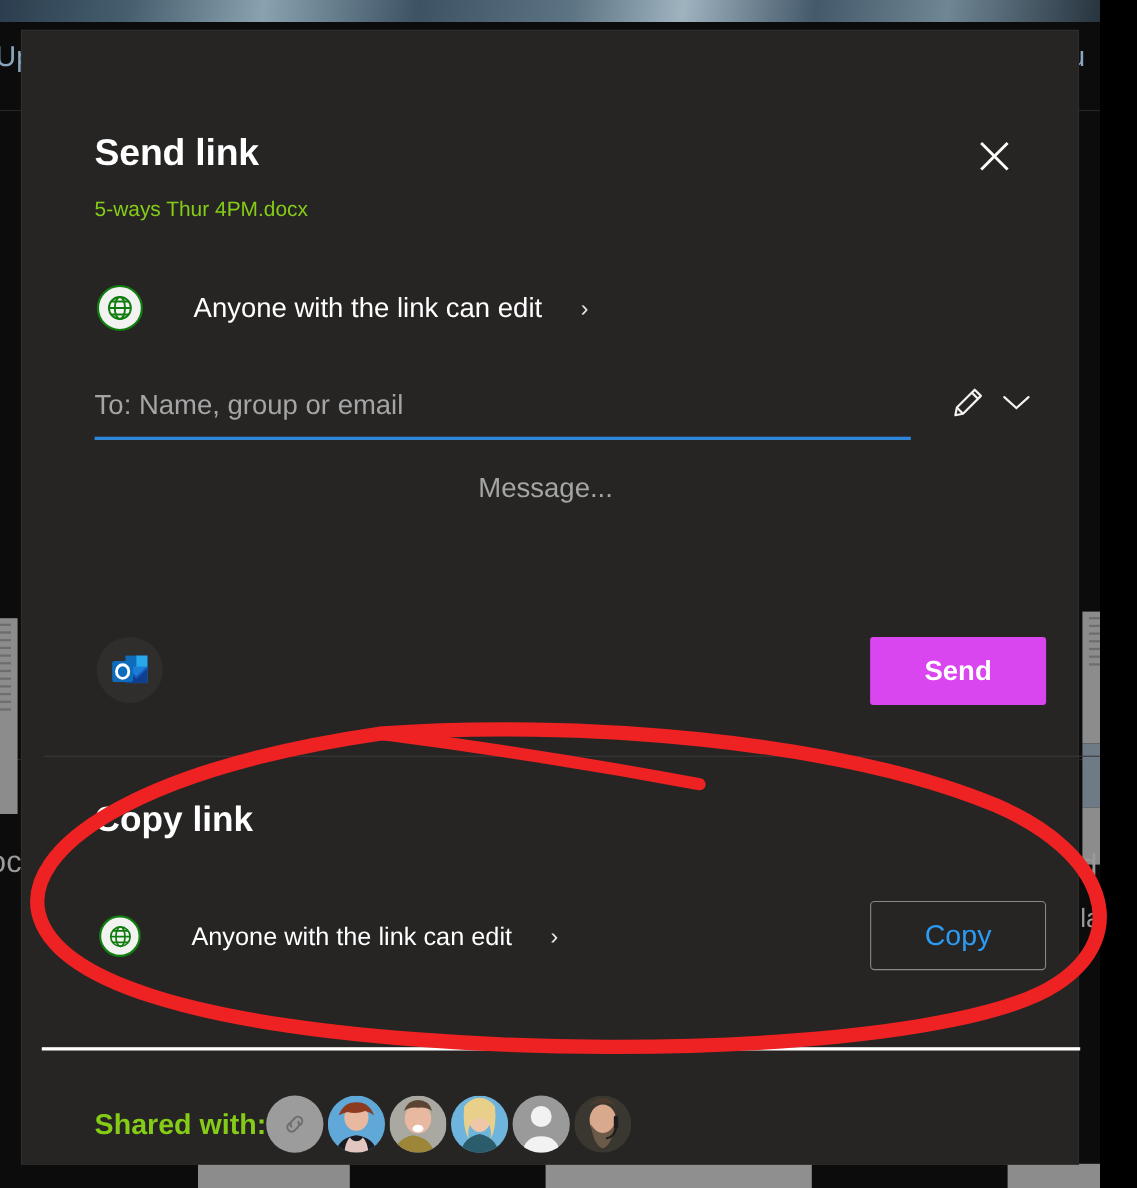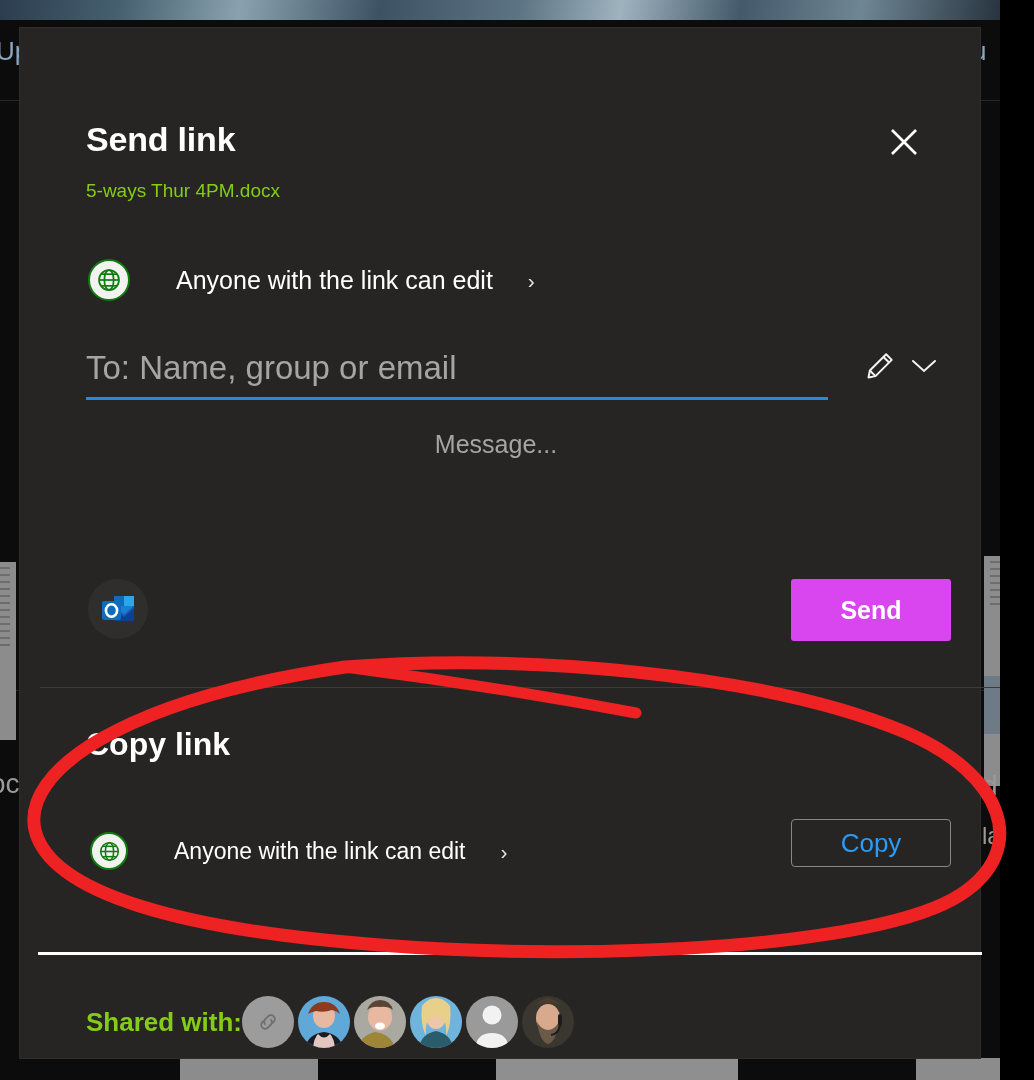--- a/index.html
+++ b/index.html
@@ -155,21 +155,21 @@
     position: absolute;
     left: 66px;
     top: 318px;
     width: 742px;
     height: 54px;
     border-bottom: 3px solid #2e86d8;
     box-sizing: border-box;
     cursor: text;
   }
   #to-input-text {
-    font-size: 33px;
+    font-size: 25px;
     color: #a5a5a5;
     line-height: 44px;
   }
   #edit-pencil-button {
     position: absolute;
     left: 838px;
     top: 316px;
     width: 44px;
     height: 44px;
     display: flex;
@@ -249,21 +249,21 @@
     color: #ffffff;
   }
 
   #copy-perm-row { left: 70px; top: 804px; }
 
   #copy-button {
     position: absolute;
     left: 771px;
     top: 791px;
     width: 160px;
-    height: 48px;
+    height: 63px;
     background: transparent;
     border: 1px solid #8a8886;
     border-radius: 4px;
     color: #2b9bf4;
     font-family: "Liberation Sans", sans-serif;
     font-size: 26px;
     cursor: pointer;
   }
 
   #bottom-divider {

